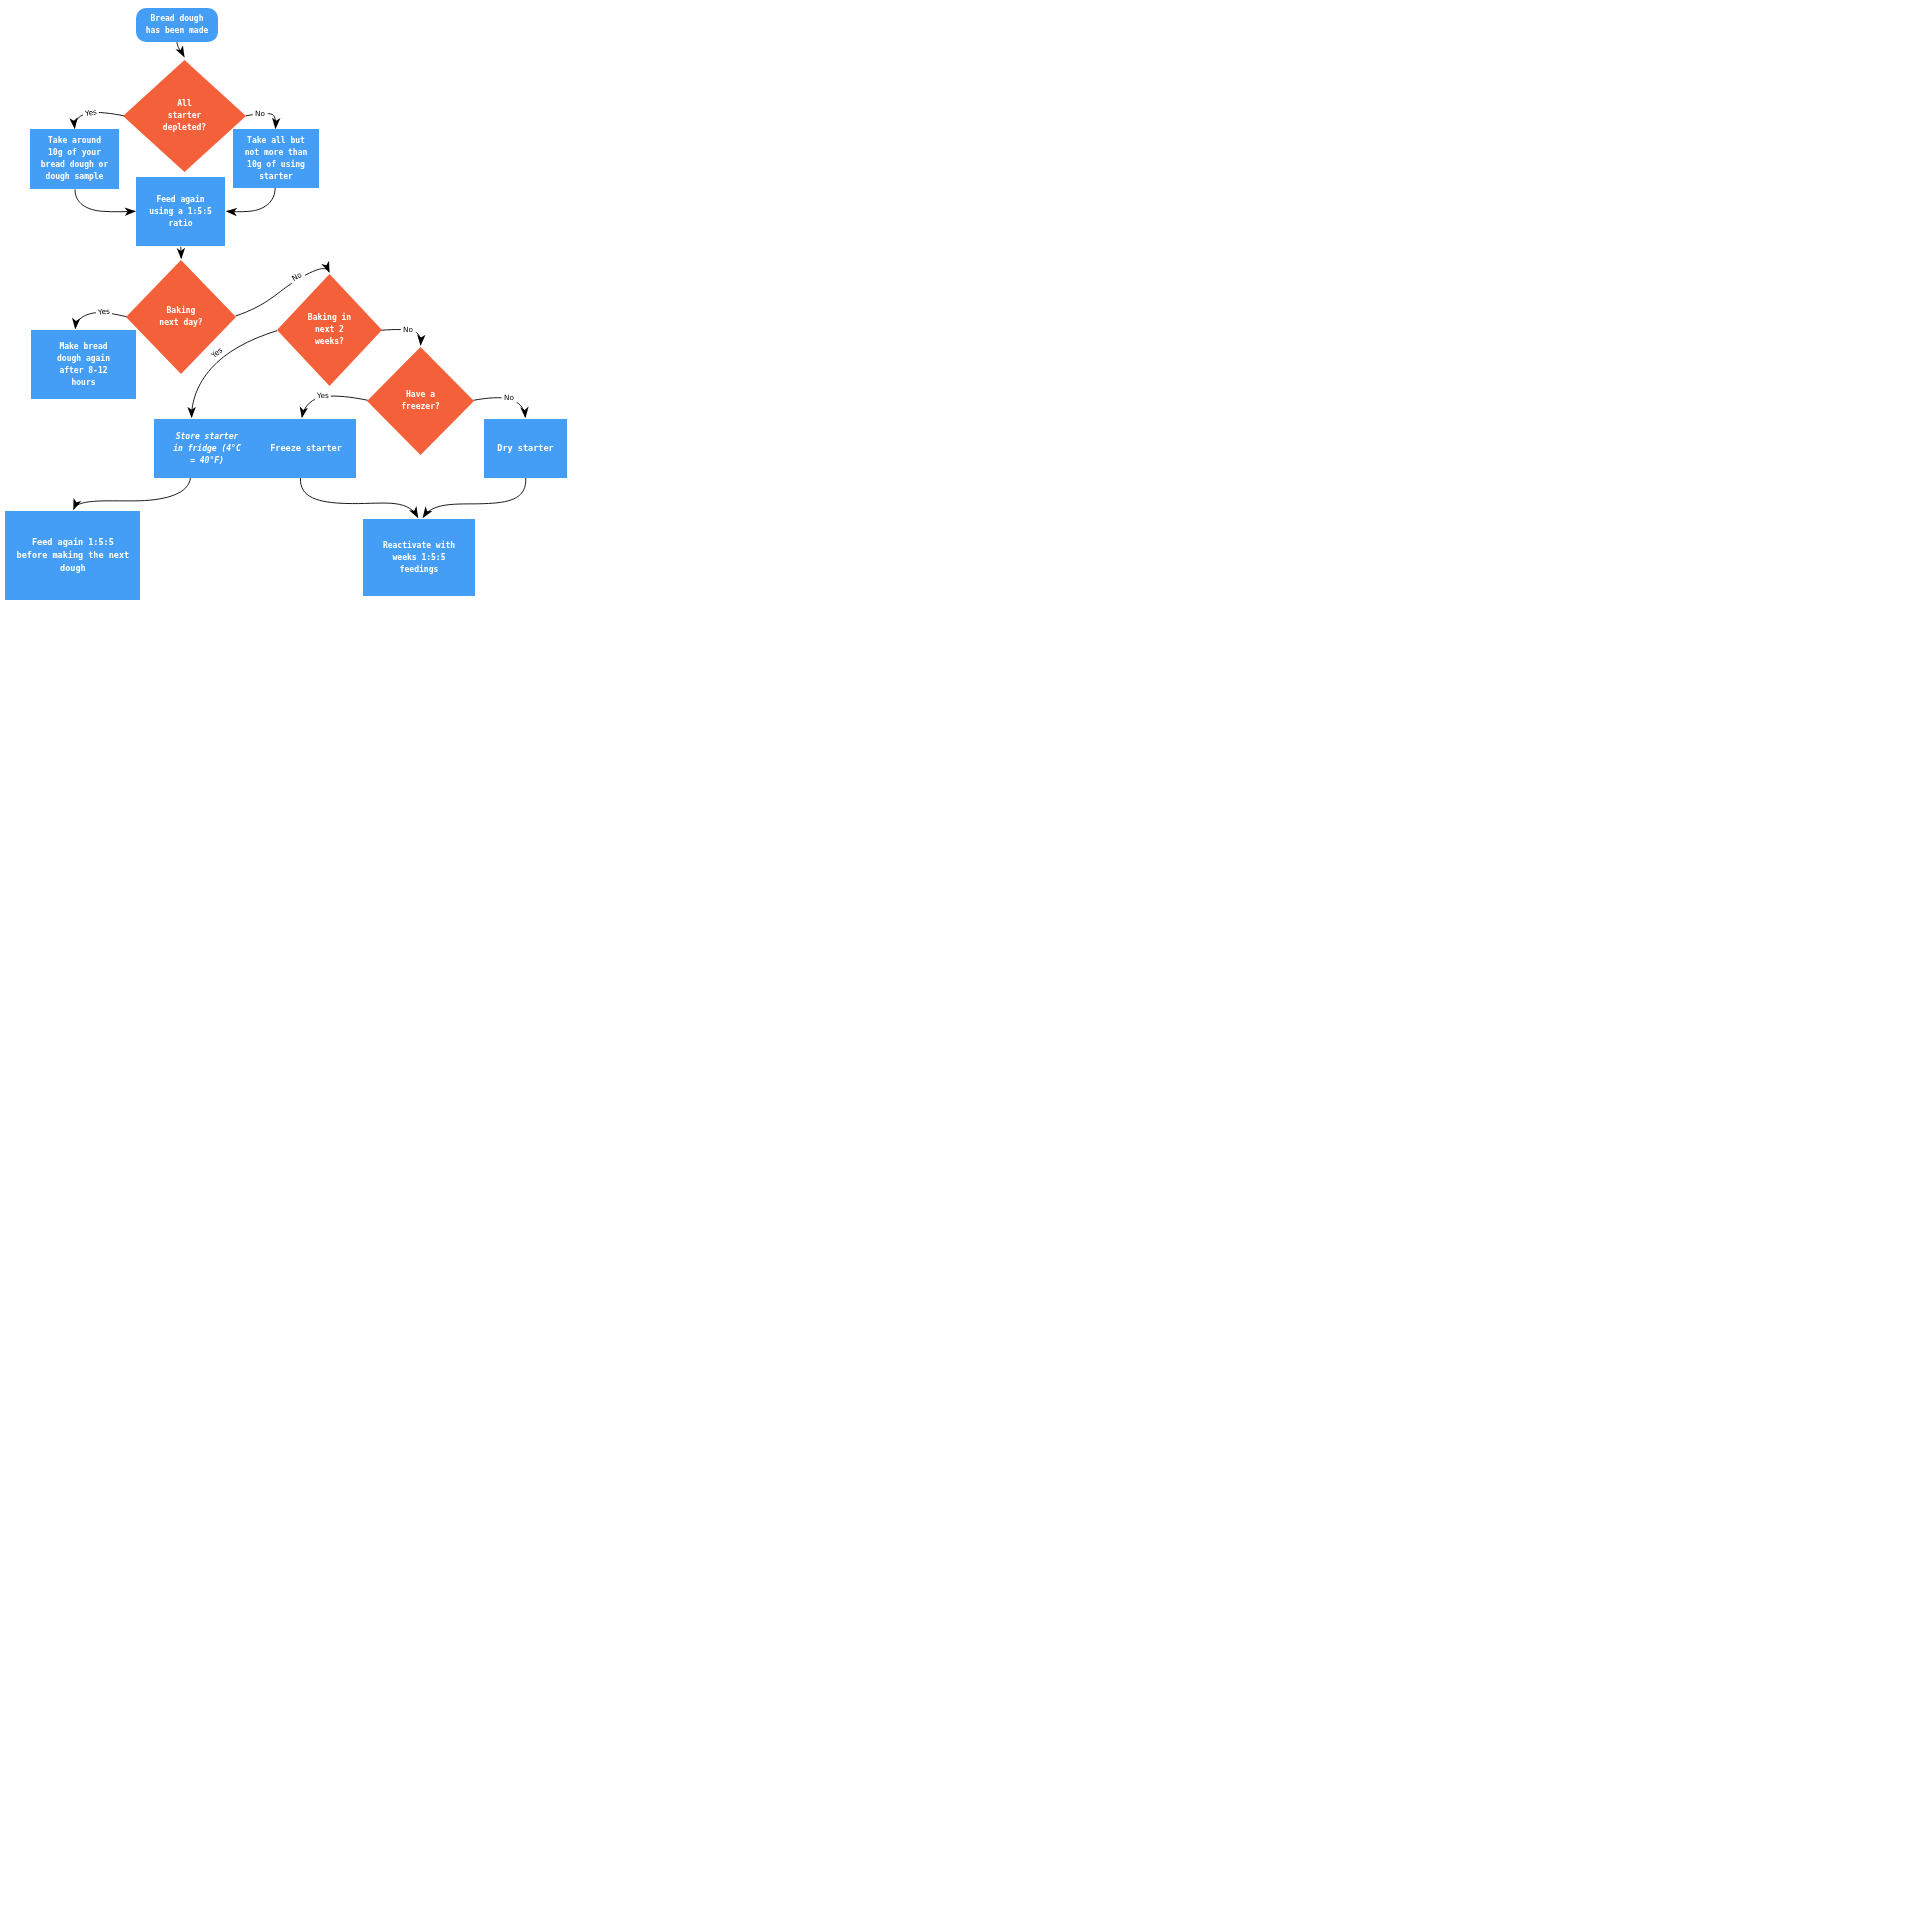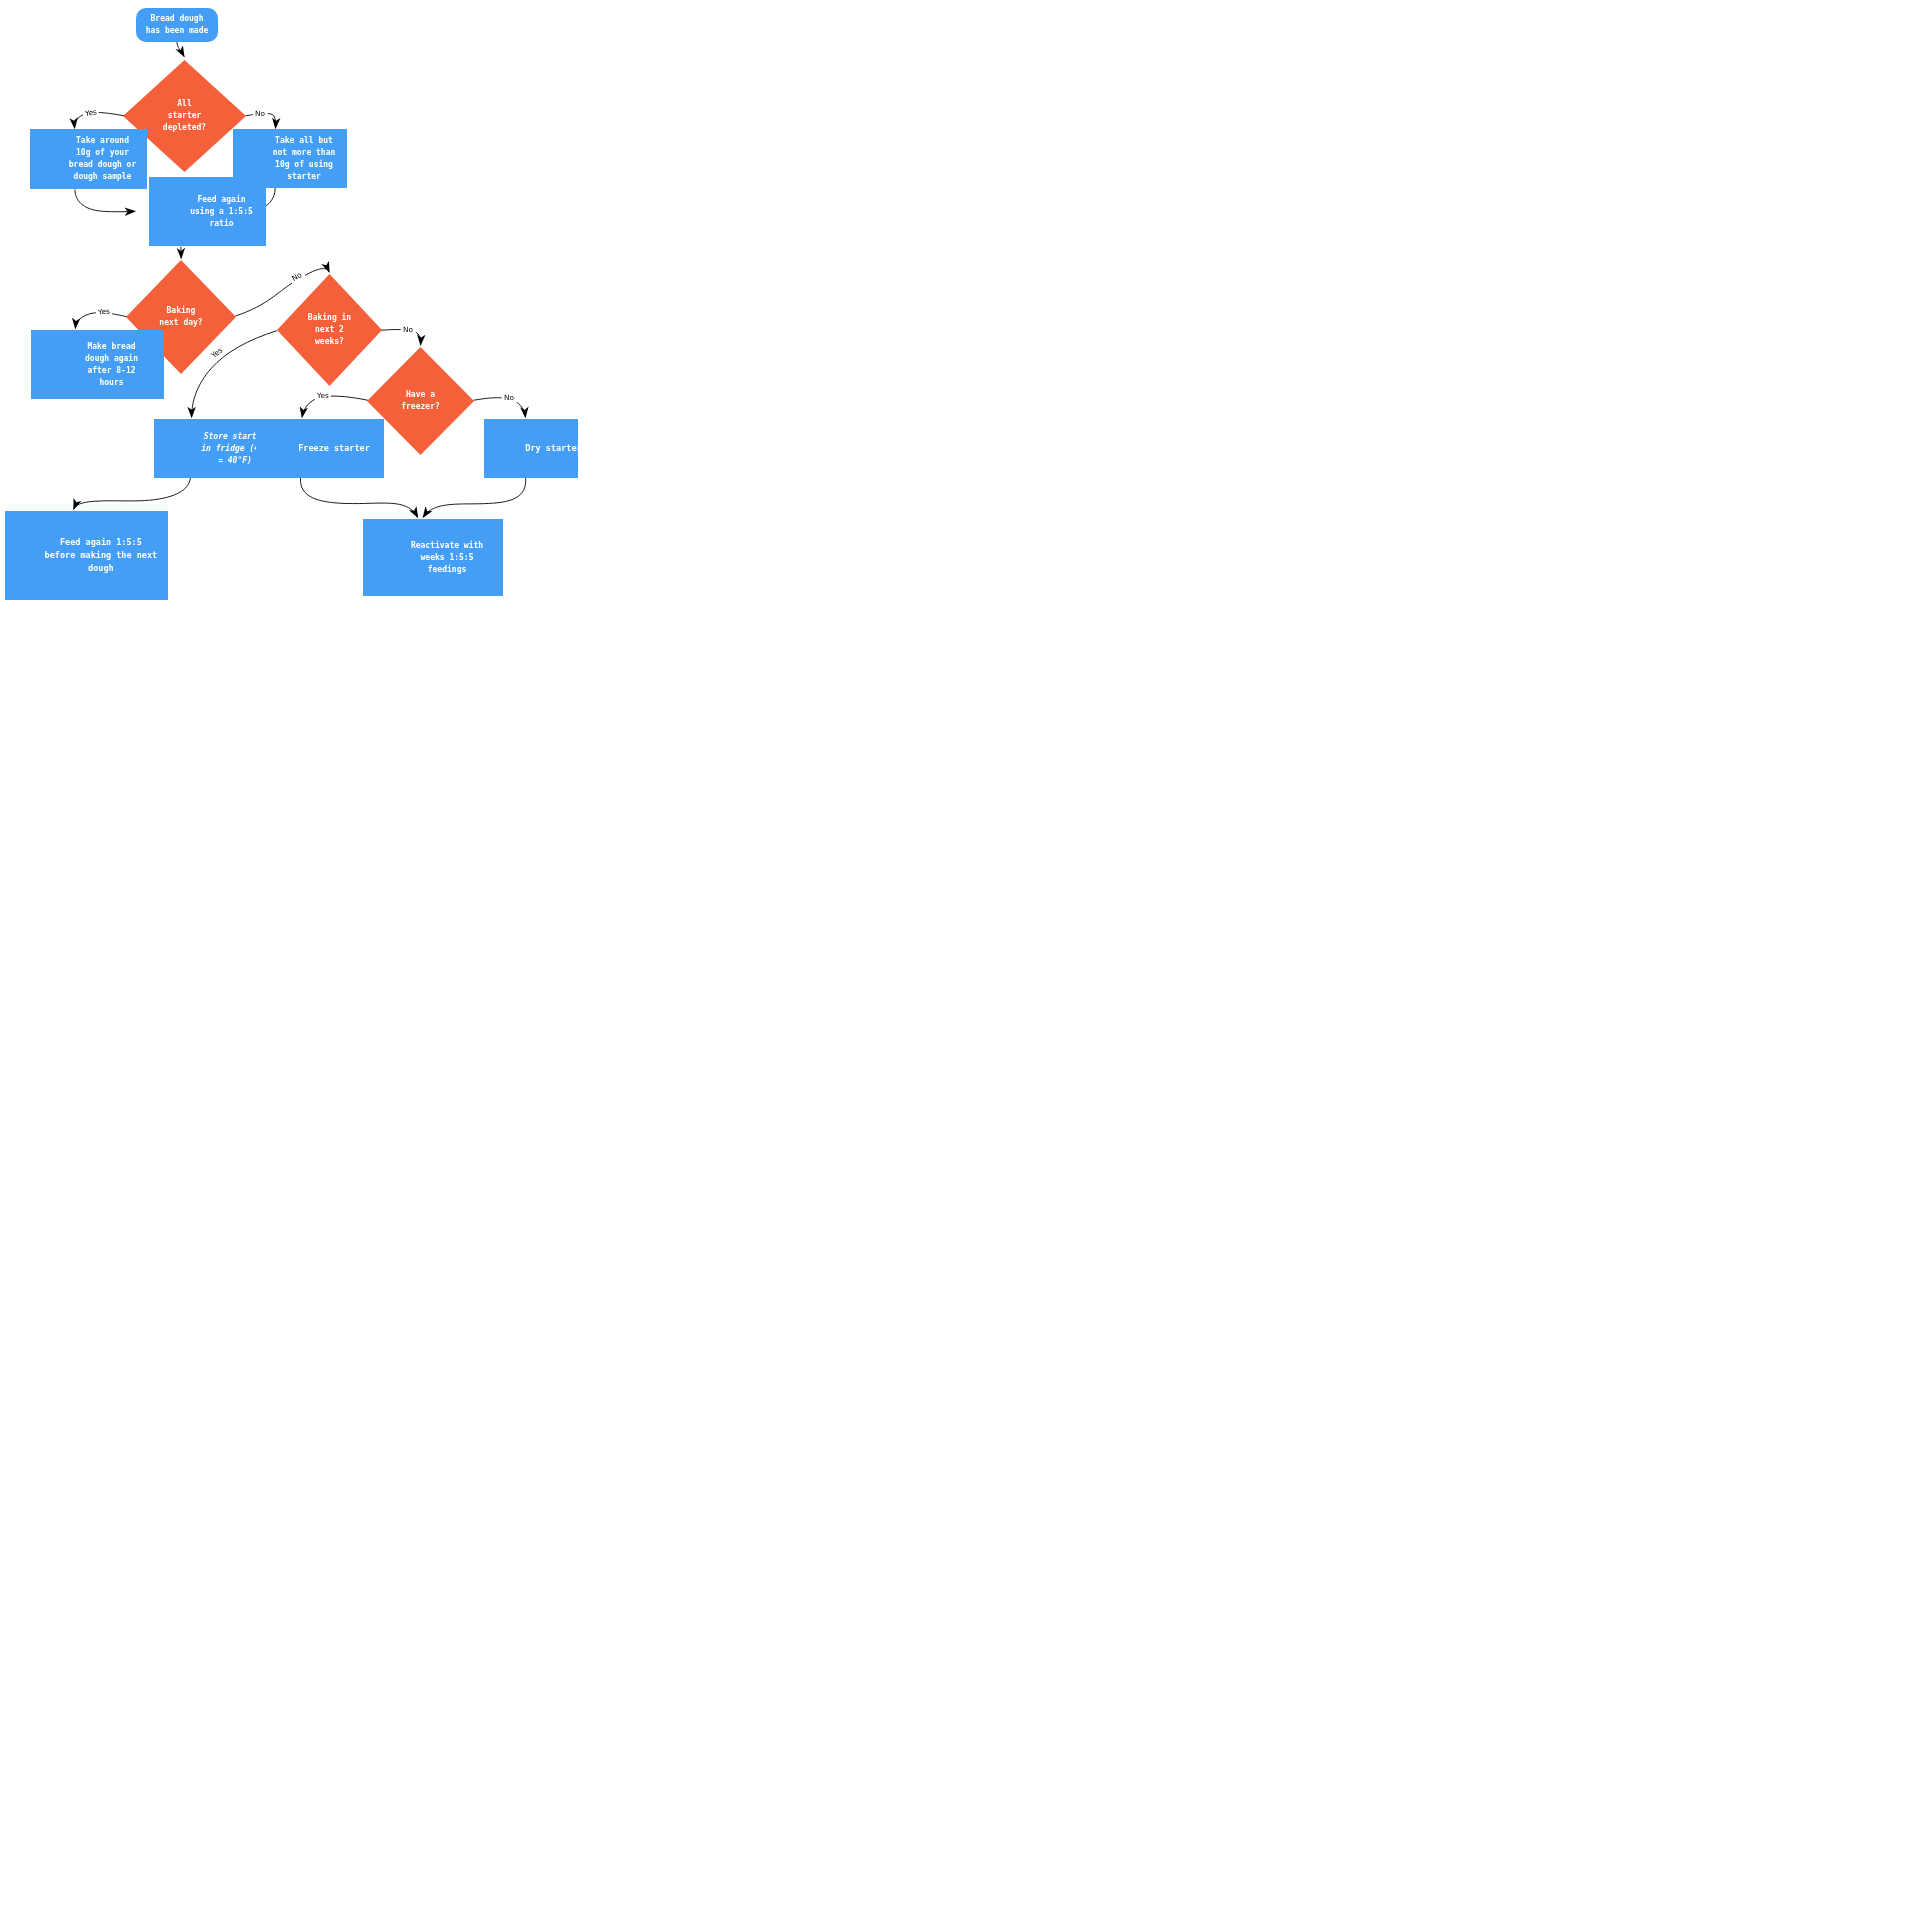--- a/index.html
+++ b/index.html
@@ -12,34 +12,34 @@
   }
   html,body{margin:0;padding:0;background:var(--canvas-bg);}
   #canvas{position:relative;width:578px;height:602px;background:var(--canvas-bg);overflow:hidden;}
   #edges{position:absolute;left:0;top:0;width:100%;height:100%;z-index:1;}
   .node{
     position:absolute;display:flex;align-items:center;justify-content:center;
     text-align:center;color:var(--node-text);
     font-family:"DejaVu Sans Mono","Liberation Mono",monospace;
     font-weight:bold;white-space:pre-line;z-index:2;line-height:1.5;
   }
-  .process{background:var(--process-fill);padding-left:28px;}
+  .process{background:var(--process-fill);}
   .rounded{background:var(--process-fill);border-radius:10px;}
   .decision{background:var(--decision-fill);clip-path:polygon(50% 0,100% 50%,50% 100%,0 50%);}
   .edge-label{
     position:absolute;z-index:3;background:var(--canvas-bg);color:var(--label-text);
     font-family:"DejaVu Sans","Liberation Sans",sans-serif;font-size:7.3px;
     padding:0.4px 2.3px;white-space:nowrap;
   }
   
   #n-start      {left:136px;top:7.7px;  width:82px;height:34px; font-size:8px;}
   #n-d1         {left:123px;top:60px; width:123px;height:112px;font-size:8px;}
   #n-take10     {left:30px; top:129px; width:89px;height:60px;font-size:8px;}
   #n-takeall    {left:233px;top:129px; width:86px;height:59px;font-size:8px;}
-  #n-feed155    {left:136px;top:177px; width:89px;height:69px;font-size:8px;margin-left:13px;}
+  #n-feed155    {left:136px;top:177px; width:89px;height:69px;font-size:8px;}
   #n-d2         {left:126px;top:260px; width:110px;height:114px;font-size:8px;}
   #n-makedough  {left:31px; top:330px; width:105px;height:69px;font-size:8px;}
   #n-d3         {left:277px;top:274px; width:105px;height:112px;font-size:8px;}
   #n-d4         {left:367px;top:347px; width:107px;height:108px;font-size:8px;}
   #n-fridge     {left:154px;top:419px;width:106px;height:59px;font-size:8px;font-style:italic;}
   #n-freeze     {left:256px;top:419px;width:100px;height:59px;font-size:8.5px;}
   #n-dry        {left:484px;top:419px;width:83px;height:59px;font-size:8.5px;}
   #n-feednext   {left:5.4px; top:511px;width:135px;height:89px;font-size:8.5px;}
   #n-reactivate {left:363px;top:519px;width:112px;height:77px;font-size:8px;}
   

